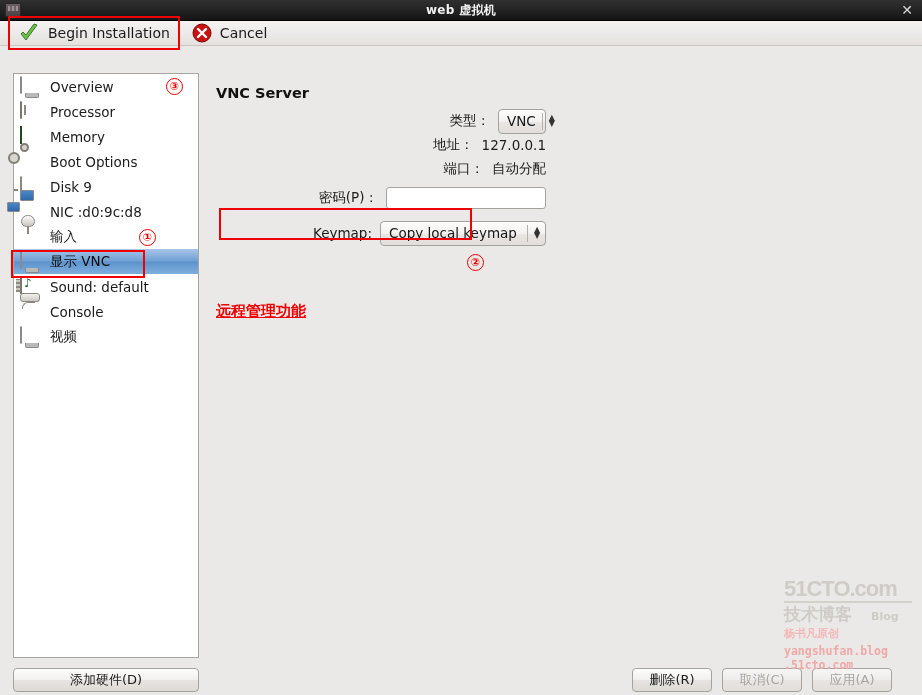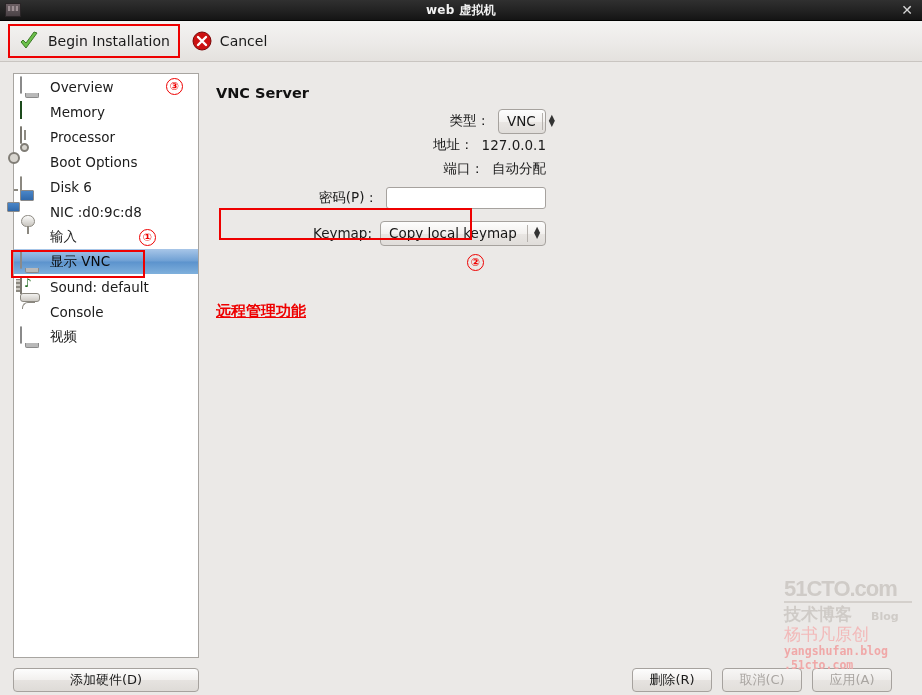--- a/index.html
+++ b/index.html
@@ -34,21 +34,21 @@
     letter-spacing: .3px; line-height: 21px;
   }
   .titlebar .tb-close {
     position: absolute; right: 9px; top: 3px;
     color: #d8d8d8; font-size: 14px; line-height: 15px; cursor: pointer;
     font-family: "DejaVu Sans", sans-serif;
   }
 
   
   .toolbar {
-    position: absolute; left: 0; top: 21px; width: 922px; height: 41px;
+    position: absolute; left: 0; top: 21px; width: 922px; height: 25px;
     background: linear-gradient(to bottom,#f4f3f2 0%, #eceae8 55%, #e4e1de 100%);
     border-bottom: 1px solid #c9c5c1;
     display: flex; align-items: center; padding-left: 10px; gap: 6px;
   }
   .tb-btn {
     display: flex; align-items: center; gap: 8px;
     padding: 4px 8px; font-size: 14px; color: #1a1a1a;
     background: transparent; border: none; cursor: pointer;
     font-family: "DejaVu Sans", "Liberation Sans", sans-serif;
   }
@@ -172,21 +172,21 @@
   #btn-apply  { left: 812px; }
 
   
   .watermark { position:absolute; left: 784px; top: 578px; width: 134px; height: 110px;
                pointer-events:none; }
   .wm-l1 { font-family:Liberation Sans, sans-serif; font-weight:bold;
            font-size: 22px; color: #cfcbc7; letter-spacing: -1px; line-height: 22px; }
   .wm-rule { height:2px; background:#d4d0cc; margin: 1px 0 2px 0; width: 128px; }
   .wm-l2 { font-size: 17px; color: #cfcbc7; font-weight: bold; line-height:19px; }
   .wm-blog { font-size: 11px; color: #cfcbc7; font-weight: bold; }
-  .wm-l3 { font-size: 17px; color: #f2b9b9; font-weight: normal; line-height: 20px; }
+  .wm-l3 { font-size: 11px; color: #f2b9b9; font-weight: bold; line-height: 20px; }
   .wm-l4 { font-family:"DejaVu Sans Mono","Liberation Mono",monospace;
            font-size: 11.5px; color: #f0a8a8; font-weight: bold; line-height: 14px; }
 </style>
 </head>
 <body>
 
 <div class="titlebar">
   <div class="tb-icon"></div>
   <div class="tb-title">web 虚拟机</div>
   <div class="tb-close">✕</div>
@@ -213,39 +213,39 @@
 </div>
 
 <div class="sidebar">
 
   <div class="side-item">
     <span class="side-icon"><span class="mon"></span></span>
     <span>Overview</span>
   </div>
 
   <div class="side-item">
+    <span class="side-icon"><span class="chip"></span></span>
+    <span>Processor</span>
+  </div>
+
+  <div class="side-item">
     <span class="side-icon"><span class="ram"></span></span>
     <span>Memory</span>
   </div>
 
   <div class="side-item">
-    <span class="side-icon"><span class="chip"></span></span>
-    <span>Processor</span>
-  </div>
-
-  <div class="side-item">
     <span class="side-icon">
       <span class="gears"><span class="g g1"></span><span class="g g2"></span></span>
     </span>
     <span>Boot Options</span>
   </div>
 
   <div class="side-item">
     <span class="side-icon"><span class="disk"></span></span>
-    <span>Disk 6</span>
+    <span>Disk 9</span>
   </div>
 
   <div class="side-item">
     <span class="side-icon">
       <span class="nic"><span class="m1"></span><span class="m2"></span></span>
     </span>
     <span>NIC :d0:9c:d8</span>
   </div>
 
   <div class="side-item">

